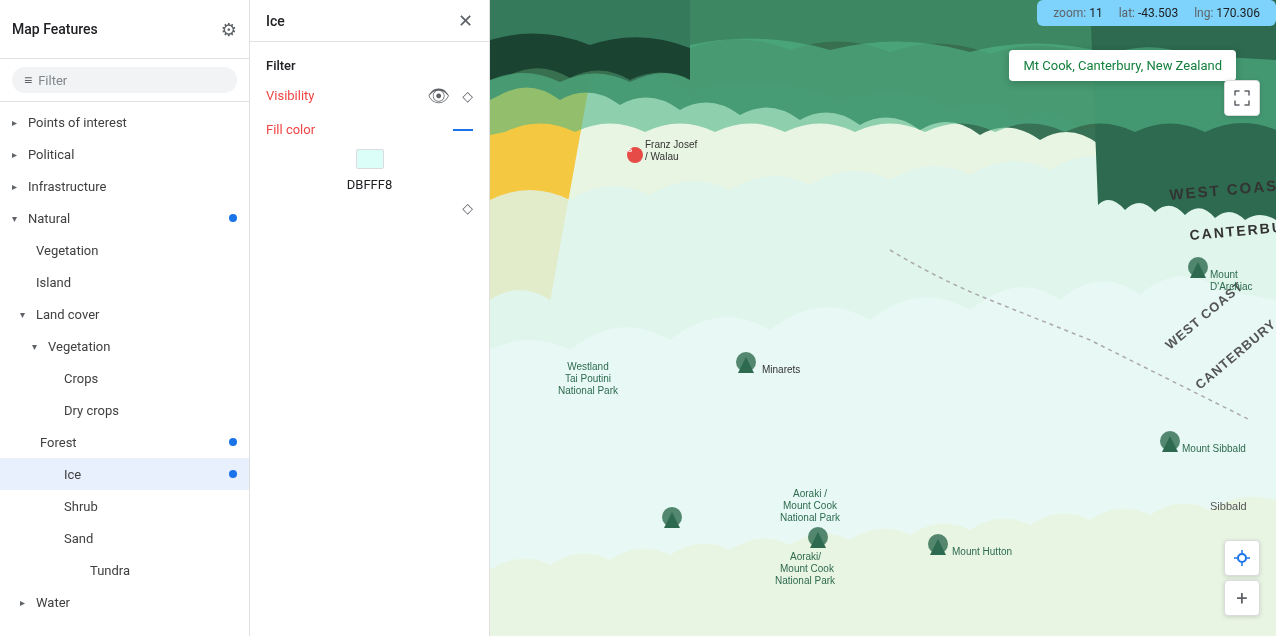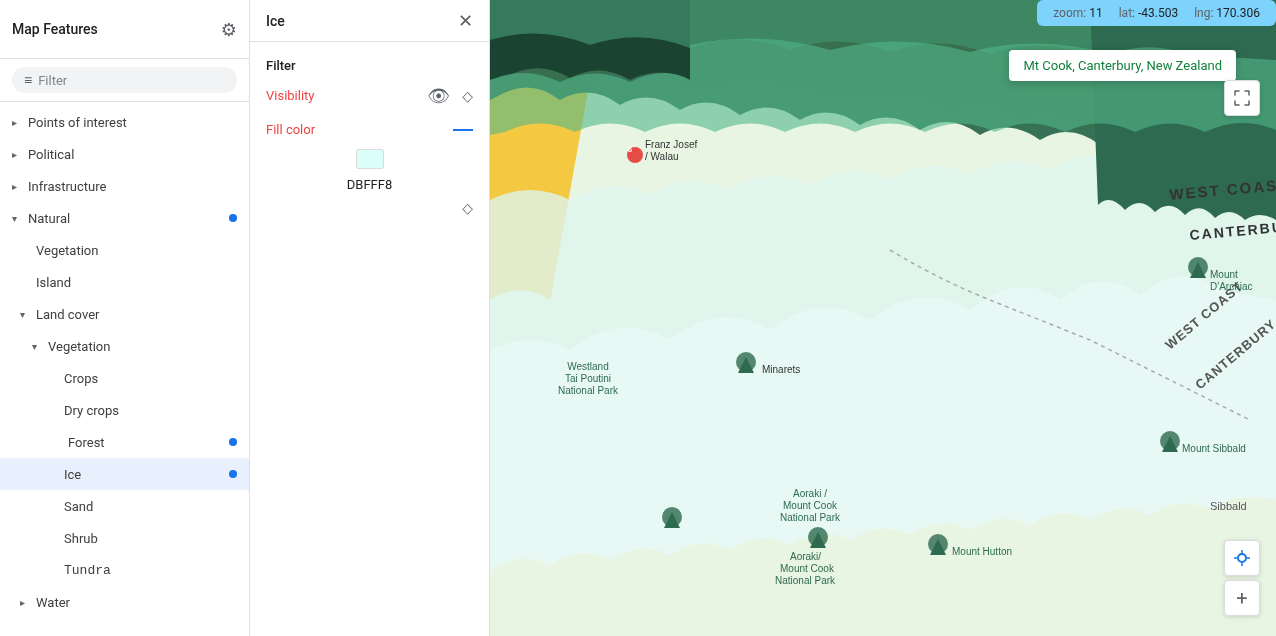--- a/index.html
+++ b/index.html
@@ -304,39 +304,39 @@
         <span class="tree-item-label">Vegetation</span>
       </div>
       <div class="tree-item" style="padding-left: 48px;">
         <span class="chevron"></span>
         <span class="tree-item-label">Crops</span>
       </div>
       <div class="tree-item" style="padding-left: 48px;">
         <span class="chevron"></span>
         <span class="tree-item-label">Dry crops</span>
       </div>
-      <div class="tree-item" style="padding-left: 52px;">
+      <div class="tree-item" style="padding-left: 24px;">
         <span class="chevron"></span>
         <span class="tree-item-label">Forest</span>
         <span class="dot"></span>
       </div>
       <div class="tree-item selected" style="padding-left: 48px;">
         <span class="chevron"></span>
         <span class="tree-item-label">Ice</span>
         <span class="dot"></span>
       </div>
       <div class="tree-item" style="padding-left: 48px;">
         <span class="chevron"></span>
+        <span class="tree-item-label">Shrub</span>
+      </div>
+      <div class="tree-item" style="padding-left: 48px;">
+        <span class="chevron"></span>
         <span class="tree-item-label">Sand</span>
       </div>
-      <div class="tree-item" style="padding-left: 48px;">
-        <span class="chevron"></span>
-        <span class="tree-item-label">Shrub</span>
-      </div>
-      <div class="tree-item" style="padding-left: 48px; font-family: Liberation Mono, monospace;">
+      <div class="tree-item" style="padding-left: 74px;">
         <span class="chevron"></span>
         <span class="tree-item-label">Tundra</span>
       </div>
       <div class="tree-item" style="padding-left: 20px;">
         <span class="chevron">▸</span>
         <span class="tree-item-label">Water</span>
       </div>
       <div class="tree-item" style="padding-left: 12px;">
         <span class="chevron"></span>
       </div>

